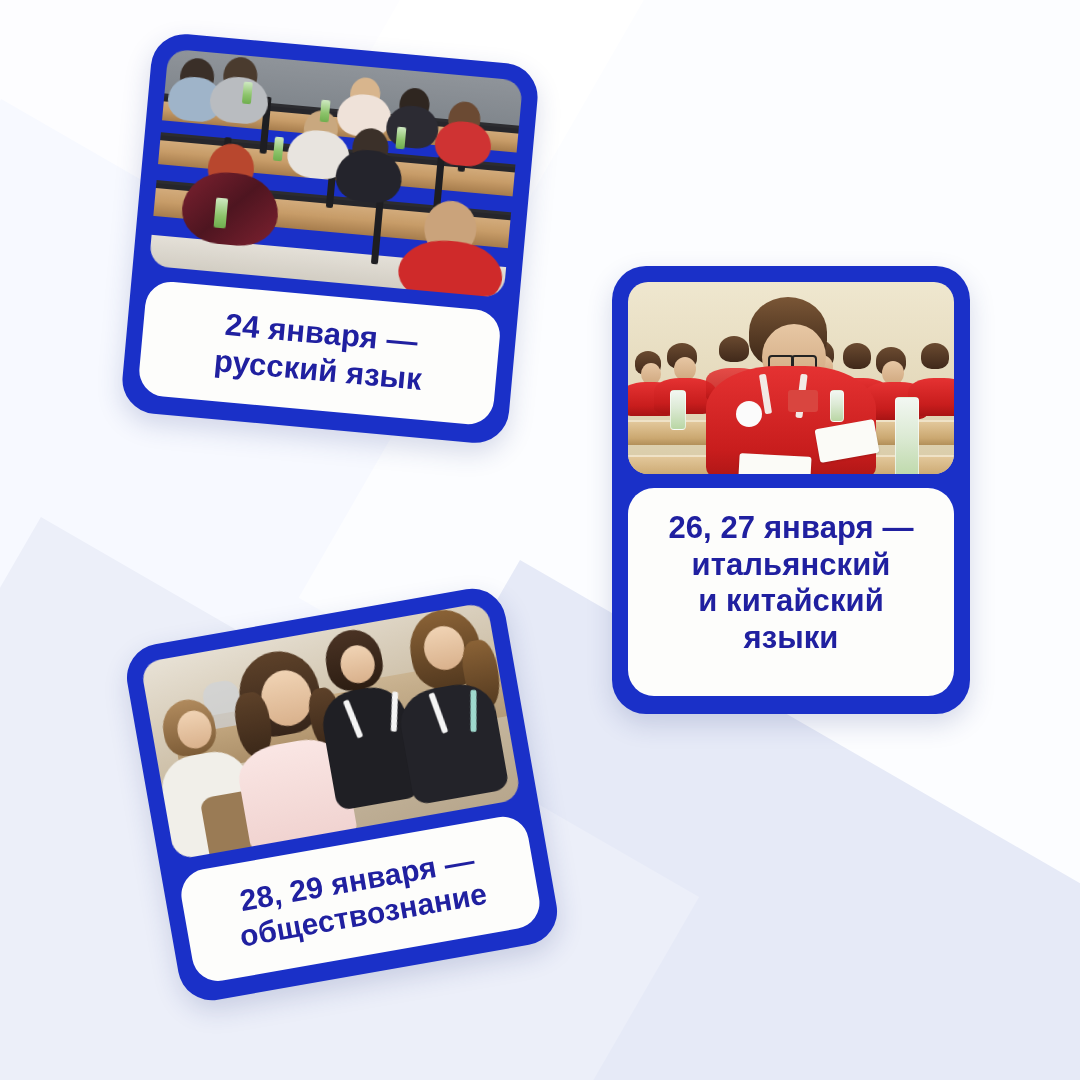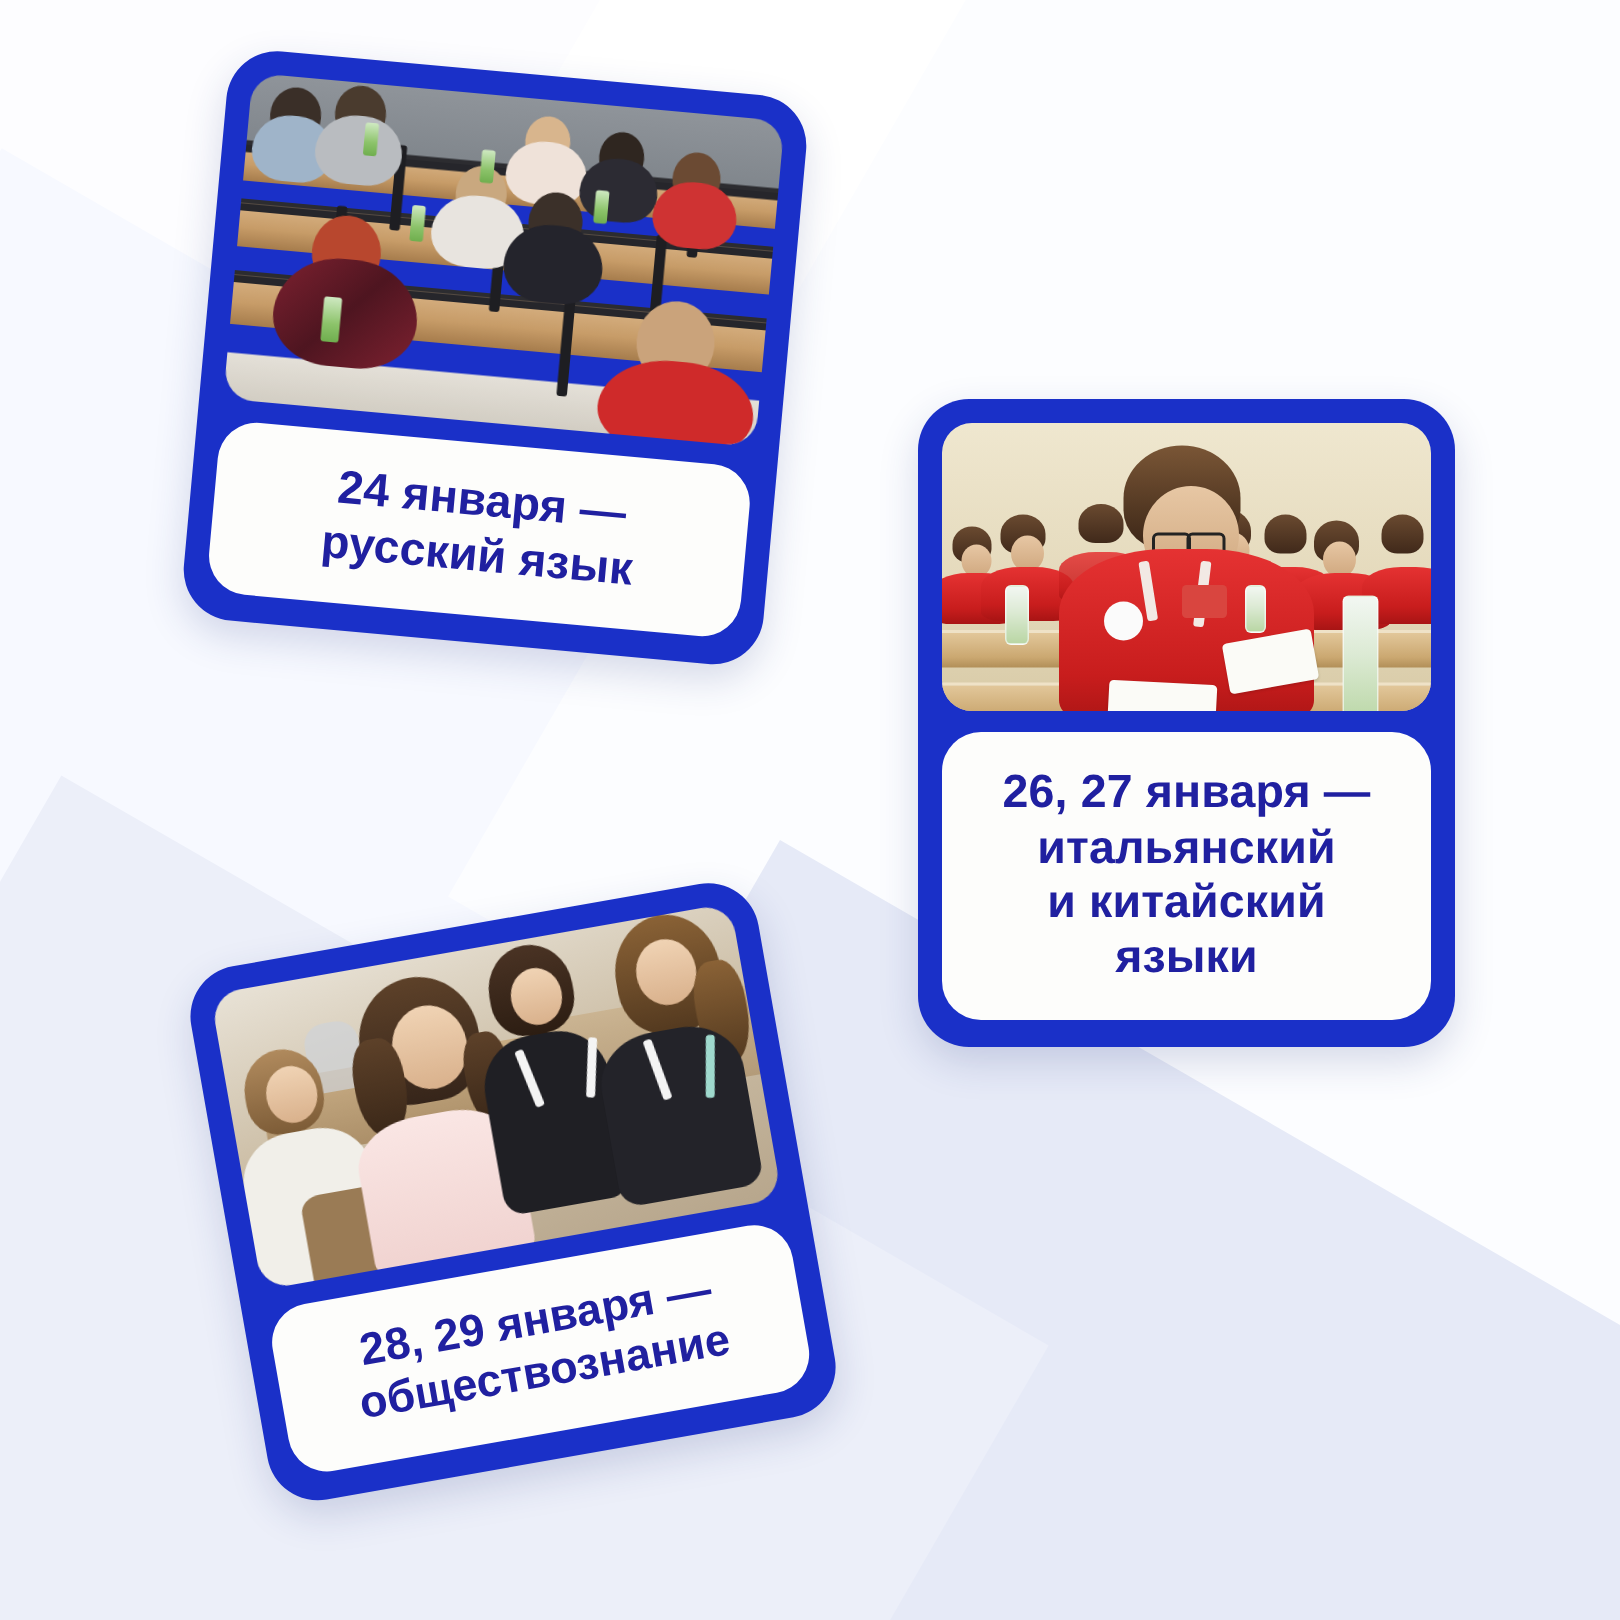--- a/index.html
+++ b/index.html
@@ -136,21 +136,21 @@
   #card-russian .card-label { font-size: 31px; padding: 20px 14px 22px; }
 
   
   #card-languages {
     left: 612px;
     top: 266px;
     width: 358px;
     transform: rotate(0deg);
   }
   #card-languages .card-photo { height: 192px; }
-  #card-languages .card-label { font-size: 31px; padding: 22px 12px 24px; }
+  #card-languages .card-label { font-size: 31px; padding: 22px 12px 40px; }
 
   
   #card-social {
     left: 150px;
     top: 614px;
     width: 384px;
     transform: rotate(-10deg);
   }
   #card-social .card-photo { height: 200px; }
   #card-social .card-label { font-size: 30px; padding: 20px 10px 22px; }

